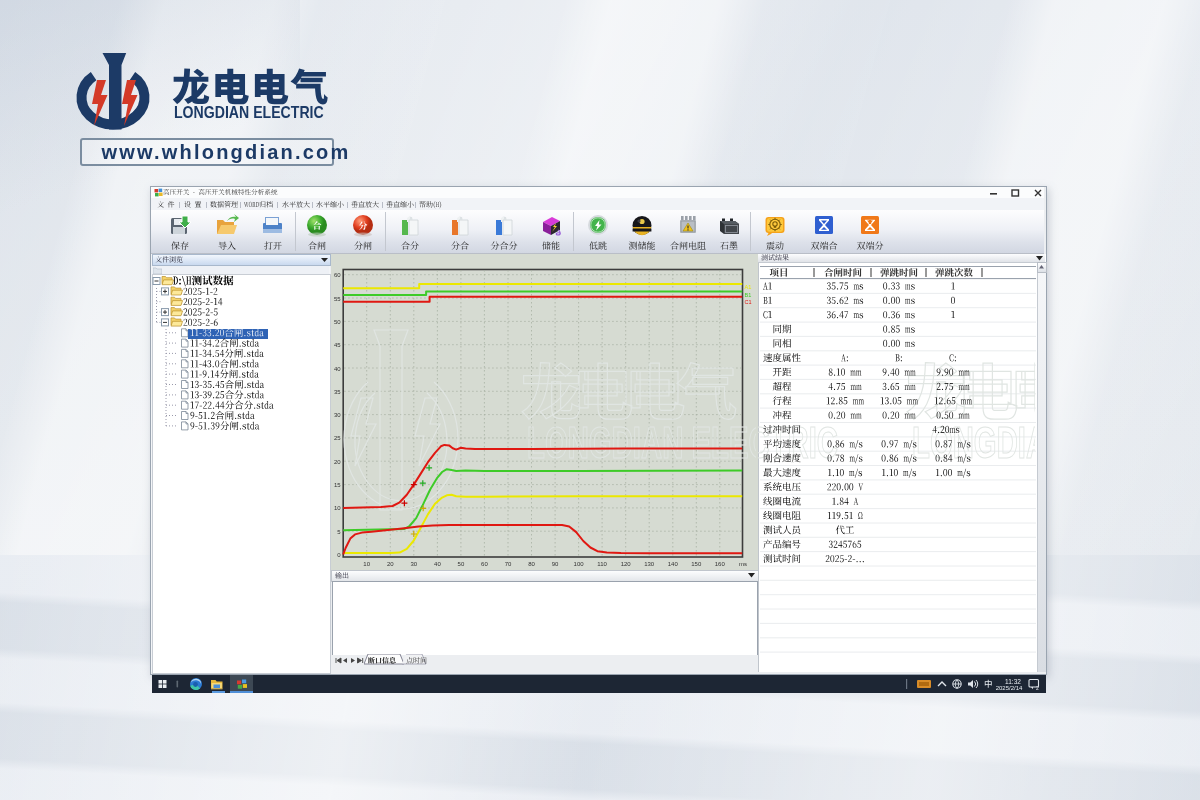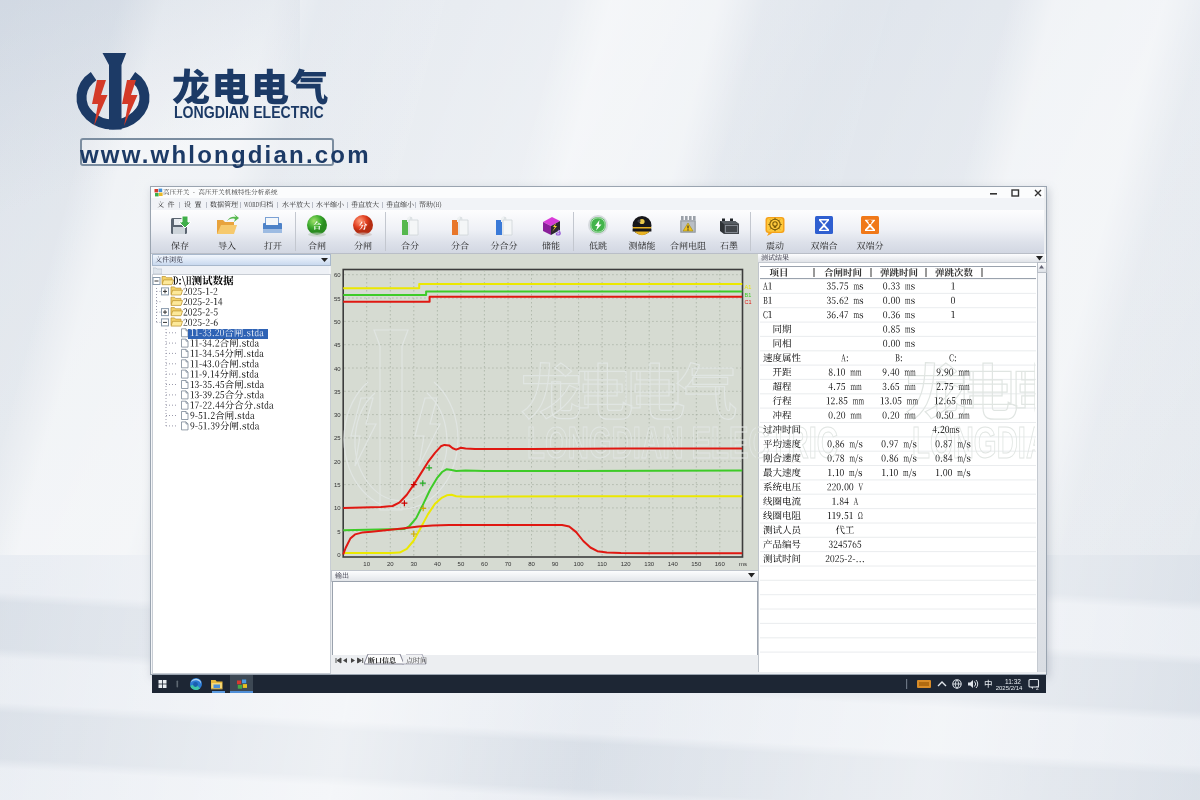--- a/index.html
+++ b/index.html
@@ -456,21 +456,21 @@
         <use href="#g0" x="0"></use>
         <use href="#g1" x="867"></use>
         <use href="#g1" x="1733"></use>
         <use href="#g2" x="2600"></use>
       </g>
       <text x="527" y="458" font-size="44" font-weight="bold" font-family="Liberation Sans" textLength="311" lengthAdjust="spacingAndGlyphs" fill="none" stroke="#e0e5e2" stroke-width="1.1">LONGDIAN ELECTRIC</text>
       <text x="912" y="458" font-size="44" font-weight="bold" font-family="Liberation Sans" textLength="311" lengthAdjust="spacingAndGlyphs" fill="none" stroke="#e0e5e2" stroke-width="1.1">LONGDIAN ELECTRIC</text>
     </svg>
   </div>
 <div class="abs" style="left:174px;top:103px;width:240px;height:16px;font-family:'Liberation Sans';font-weight:bold;font-size:16.5px;color:#1c3a66;transform:scaleX(0.855);transform-origin:0 0;white-space:nowrap">LONGDIAN ELECTRIC</div>
-<div class="abs" style="left:80px;top:141px;width:292px;height:20px;font-family:'Liberation Sans';font-weight:bold;font-size:24px;letter-spacing:2.2px;color:#1c3a66;text-align:left">www.whlongdian.com</div>
+<div class="abs" style="left:80px;top:141px;width:292px;height:20px;font-family:'Liberation Sans';font-weight:bold;font-size:20px;letter-spacing:2.2px;color:#1c3a66;text-align:center">www.whlongdian.com</div>
 <div class="abs" style="left:179px;top:201.5px;width:1px;height:6px;background:#b8bcc6"></div>
 <div class="abs" style="left:206px;top:201.5px;width:1px;height:6px;background:#b8bcc6"></div>
 <div class="abs" style="left:240px;top:201.5px;width:1px;height:6px;background:#b8bcc6"></div>
 <div class="abs" style="left:277px;top:201.5px;width:1px;height:6px;background:#b8bcc6"></div>
 <div class="abs" style="left:312px;top:201.5px;width:1px;height:6px;background:#b8bcc6"></div>
 <div class="abs" style="left:347px;top:201.5px;width:1px;height:6px;background:#b8bcc6"></div>
 <div class="abs" style="left:382px;top:201.5px;width:1px;height:6px;background:#b8bcc6"></div>
 <div class="abs" style="left:415px;top:201.5px;width:1px;height:6px;background:#b8bcc6"></div>
 <svg class="abs" style="left:0;top:0;pointer-events:none" width="1200" height="800">
     <defs>

